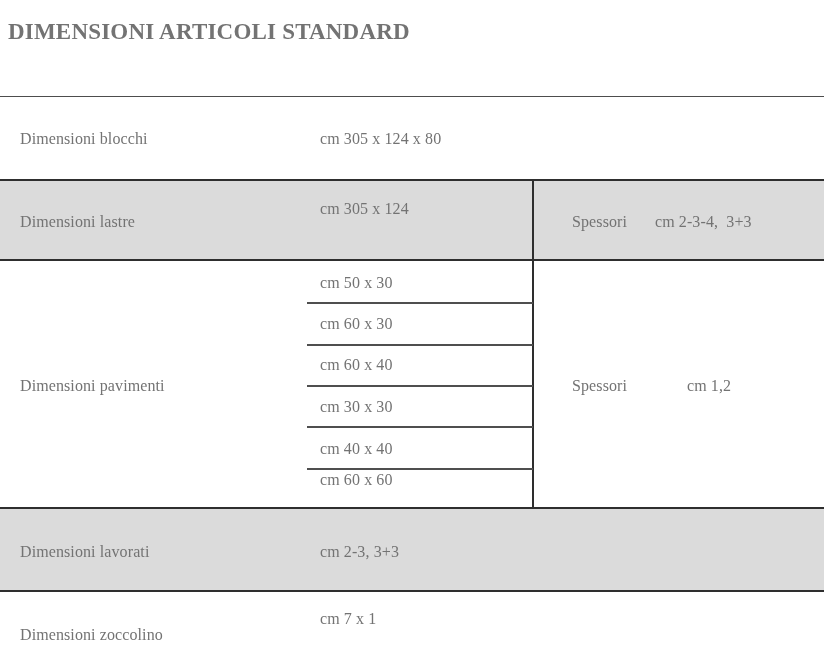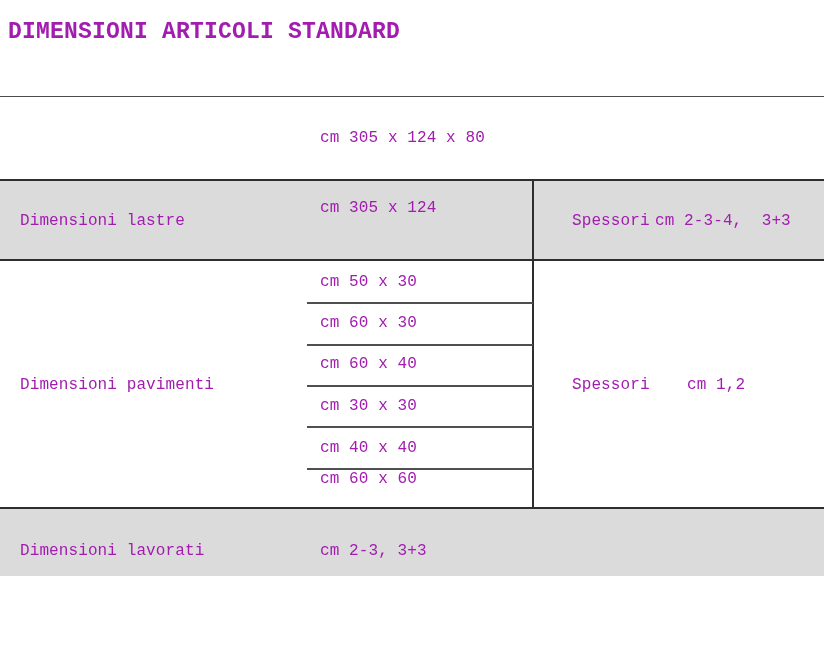--- a/index.html
+++ b/index.html
@@ -3,24 +3,24 @@
 <meta charset="utf-8">
 <style>
   html, body {
     margin: 0;
     padding: 0;
     background: #ffffff;
   }
   .page {
     position: relative;
     width: 824px;
-    height: 576px;
+    height: 668px;
     background: #ffffff;
-    font-family: Liberation Mono, monospace;
-    color: #a21caf;
+    font-family: Liberation Serif, serif;
+    color: #737373;
     overflow: hidden;
   }
   .title {
     position: absolute;
     left: 8px;
     top: 19px;
     font-size: 23px;
     font-weight: 700;
     letter-spacing: 0.2px;
     white-space: nowrap;
@@ -99,35 +99,37 @@
   <div class="hline border-dark lavorati-bottom"></div>
 
   <div class="vline"></div>
 
   <div class="subline sub-1"></div>
   <div class="subline sub-2"></div>
   <div class="subline sub-3"></div>
   <div class="subline sub-4"></div>
   <div class="subline sub-5"></div>
 
+  <span class="cell col-label" style="top:130px">Dimensioni blocchi</span>
   <span class="cell col-value" style="top:130px">cm 305 x 124 x 80</span>
 
   <span class="cell col-label" style="top:213px">Dimensioni lastre</span>
   <span class="cell col-value" style="top:200px">cm 305 x 124</span>
   <span class="cell col-sp" style="top:213px">Spessori</span>
   <span class="cell col-spval-1" style="top:213px">cm 2-3-4,&nbsp; 3+3</span>
 
   <span class="cell col-label" style="top:377px">Dimensioni pavimenti</span>
   <span class="cell col-value" style="top:274px">cm 50 x 30</span>
   <span class="cell col-value" style="top:315px">cm 60 x 30</span>
   <span class="cell col-value" style="top:356px">cm 60 x 40</span>
   <span class="cell col-value" style="top:398px">cm 30 x 30</span>
   <span class="cell col-value" style="top:440px">cm 40 x 40</span>
   <span class="cell col-value" style="top:471px">cm 60 x 60</span>
   <span class="cell col-sp" style="top:377px">Spessori</span>
   <span class="cell col-spval-2" style="top:377px">cm 1,2</span>
 
   <span class="cell col-label" style="top:543px">Dimensioni lavorati</span>
   <span class="cell col-value" style="top:543px">cm 2-3, 3+3</span>
 
+  <span class="cell col-label" style="top:626px">Dimensioni zoccolino</span>
   <span class="cell col-value" style="top:610px">cm 7 x 1</span>
 
 </div>
 
 </body></html>

